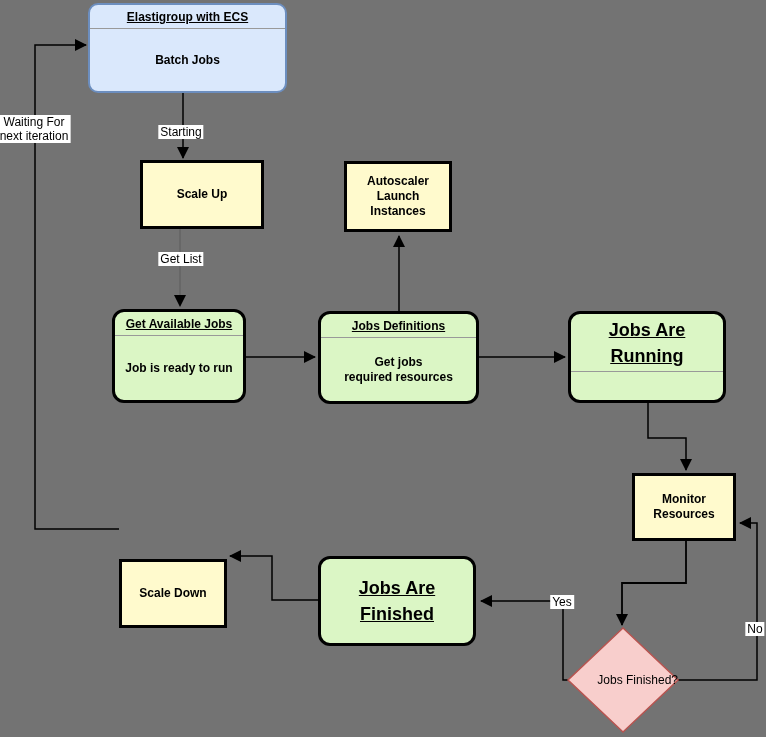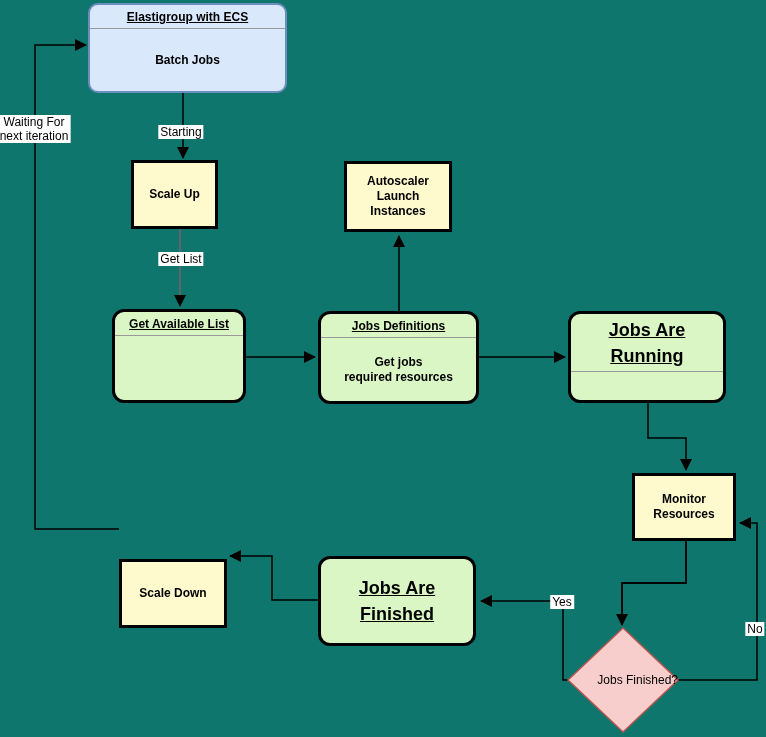--- a/index.html
+++ b/index.html
@@ -1,17 +1,17 @@
 <!DOCTYPE html>
 <html><head>
 <meta charset="utf-8">
 <style>
   html,body{margin:0;padding:0;background:#fff;}
   .canvas{
-    position:relative;width:766px;height:737px;background:#0f766e;
+    position:relative;width:766px;height:737px;background:#737373;
     font-family:"Liberation Sans",sans-serif;color:#000;overflow:hidden;
   }
   svg.edges{position:absolute;left:0;top:0;z-index:1;}
   .node{
     position:absolute;box-sizing:border-box;display:flex;flex-direction:column;
     z-index:2;
   }
   .yellow{background:#fffacd;border:3px solid #000;}
   .green{background:#dbf6c5;border:3px solid #000;border-radius:12px;}
   .blue{background:#dae8fc;border:2px solid #6c8ebf;border-radius:10px;}
@@ -74,32 +74,33 @@
     <path d="M119,529 H35 V45 H86" stroke="#000" stroke-width="1.5" fill="none" marker-end="url(#arrow)"></path>
 
     <polygon points="623,628 678,680 623,732 568,680" fill="#f8cecc" stroke="#b85450" stroke-width="1.5"></polygon>
   </svg>
 
   <div class="node blue" style="left:88px;top:3px;width:199px;height:90px;">
     <div class="title">Elastigroup with ECS</div>
     <div class="body">Batch Jobs</div>
   </div>
 
-  <div class="node yellow" style="left:131px;top:160px;width:87px;height:69px;">
+  <div class="node yellow" style="left:140px;top:160px;width:124px;height:69px;">
     <div class="body">Scale Up</div>
   </div>
 
   <div class="node yellow" style="left:344px;top:161px;width:108px;height:71px;">
     <div class="body">Autoscaler
 Launch
 Instances</div>
   </div>
 
   <div class="node green" style="left:112px;top:309px;width:134px;height:94px;">
-    <div class="title">Get Available List</div>
+    <div class="title">Get Available Jobs</div>
+    <div class="body">Job is ready to run</div>
   </div>
 
   <div class="node green" style="left:318px;top:311px;width:161px;height:93px;">
     <div class="title">Jobs Definitions</div>
     <div class="body">Get jobs
 required resources</div>
   </div>
 
   <div class="node green" style="left:568px;top:311px;width:158px;height:92px;">
     <div class="title bigtitle">

